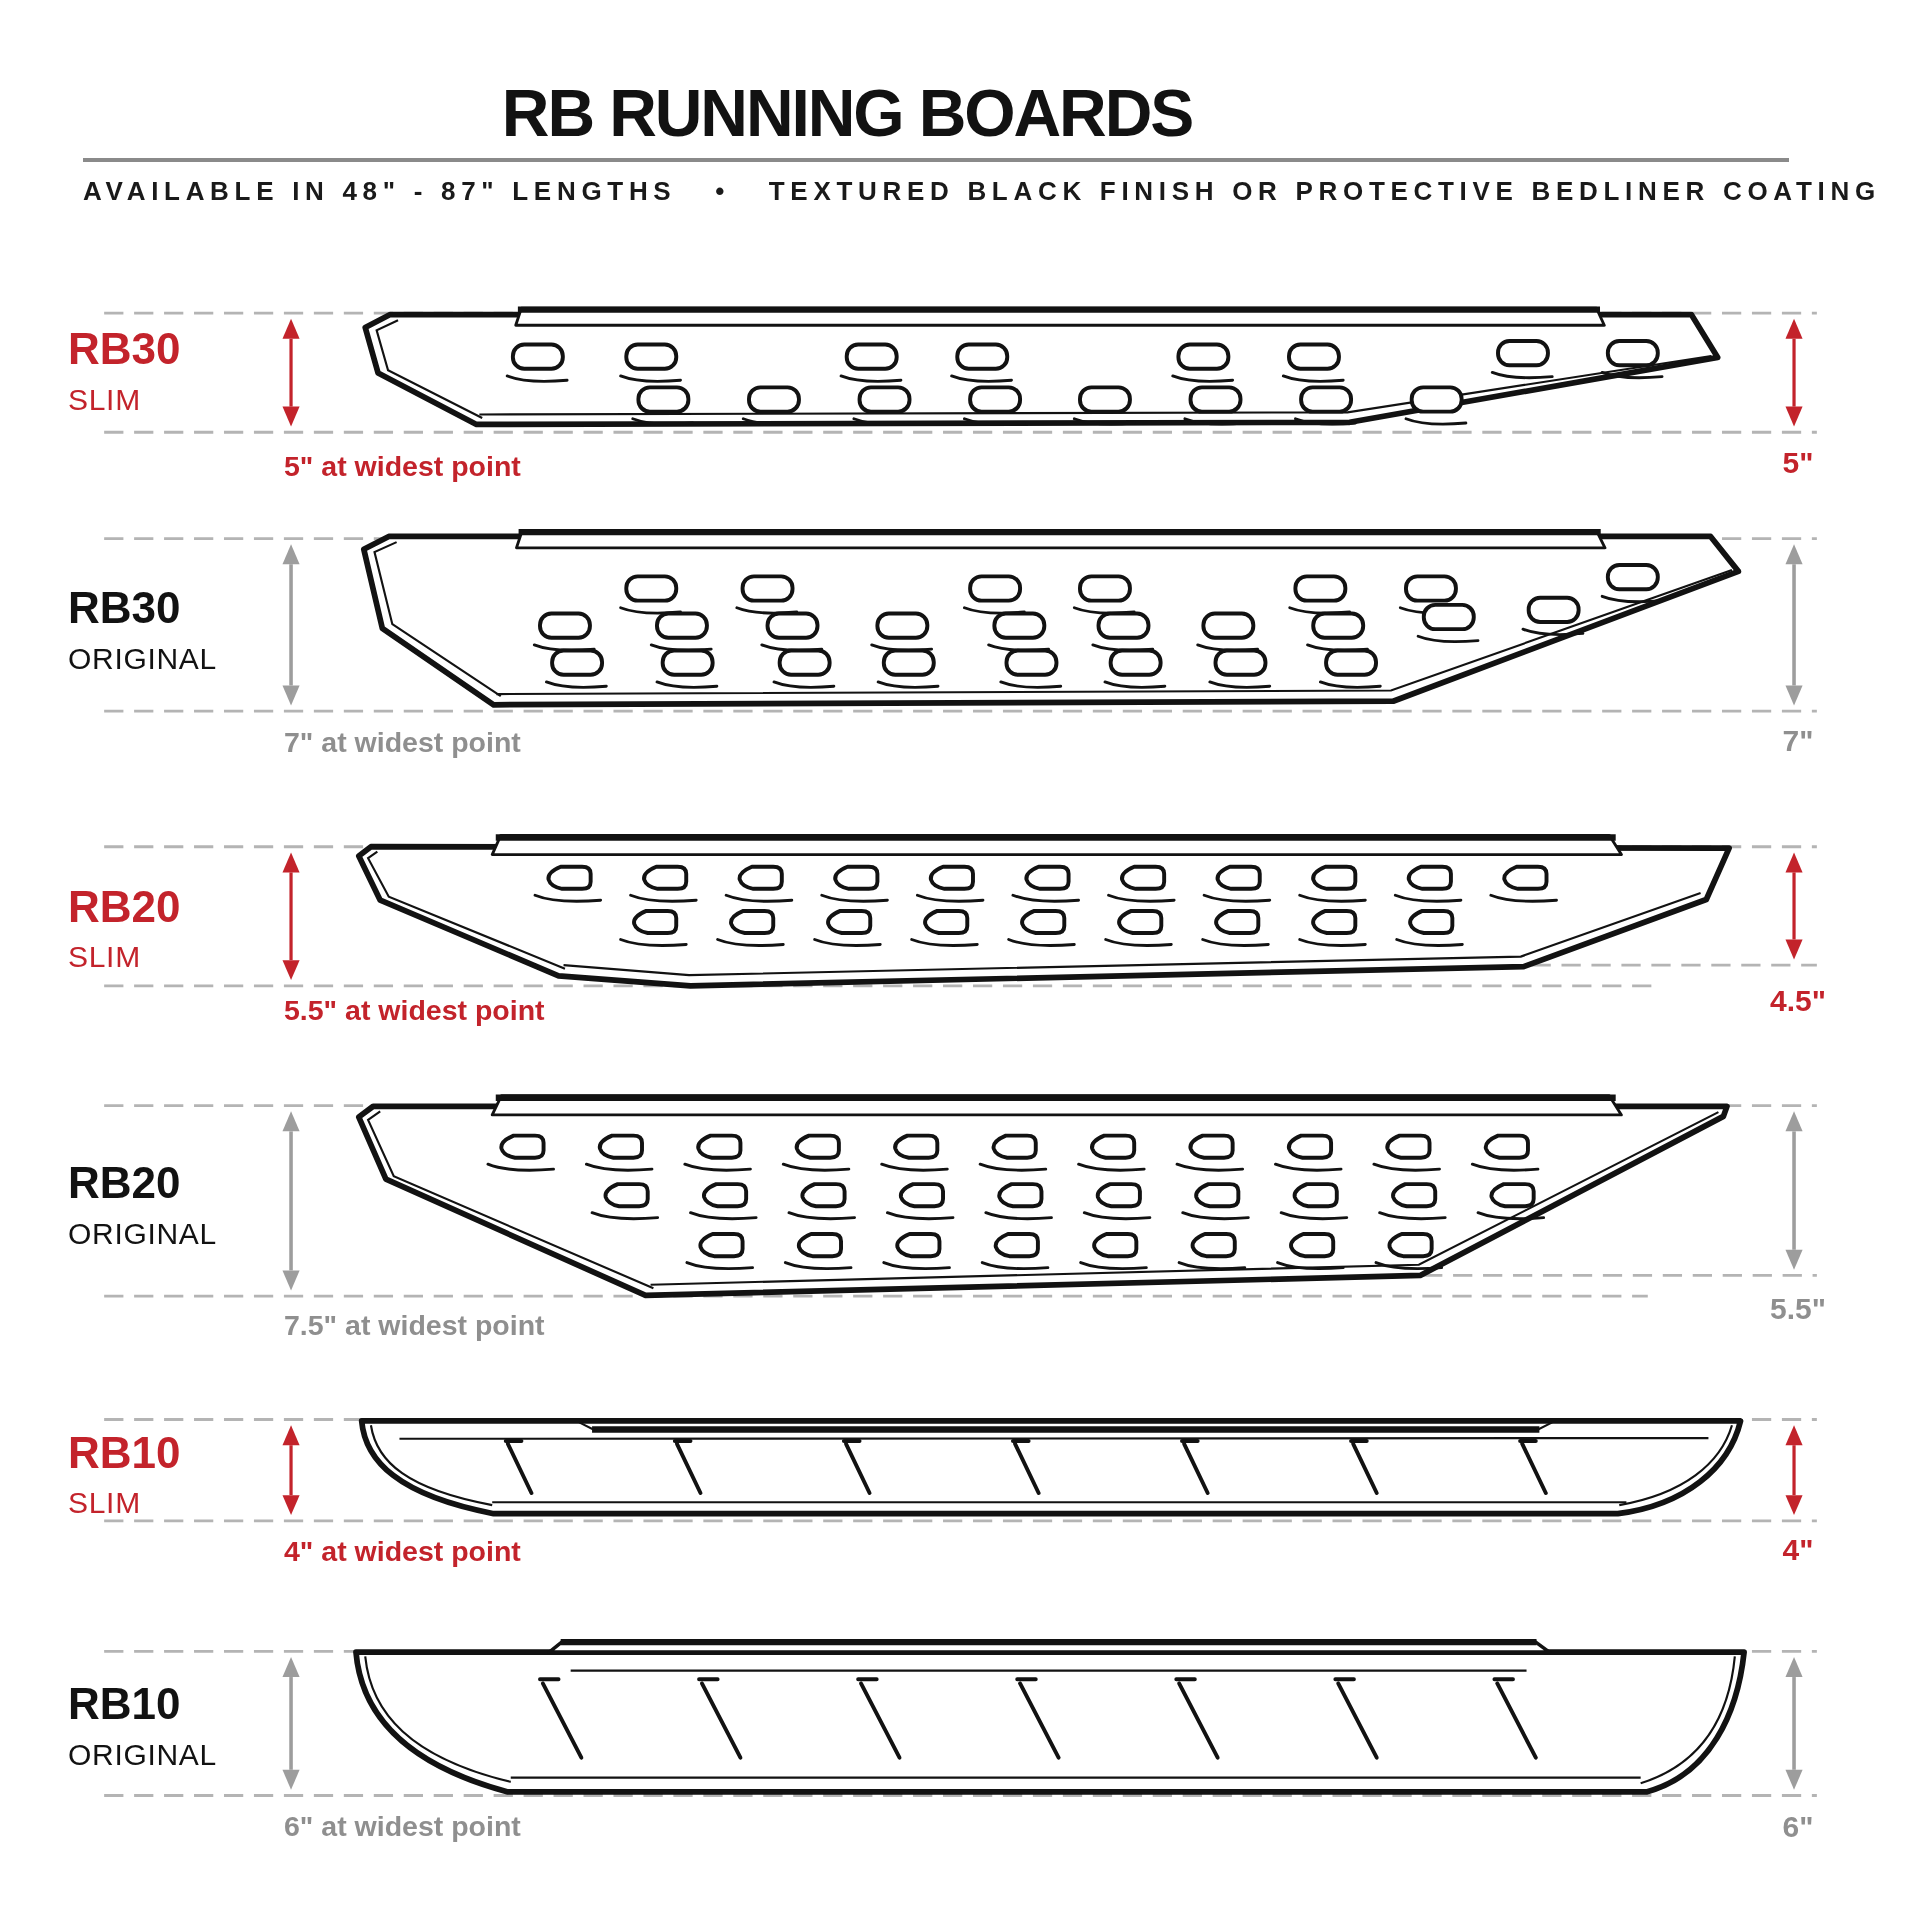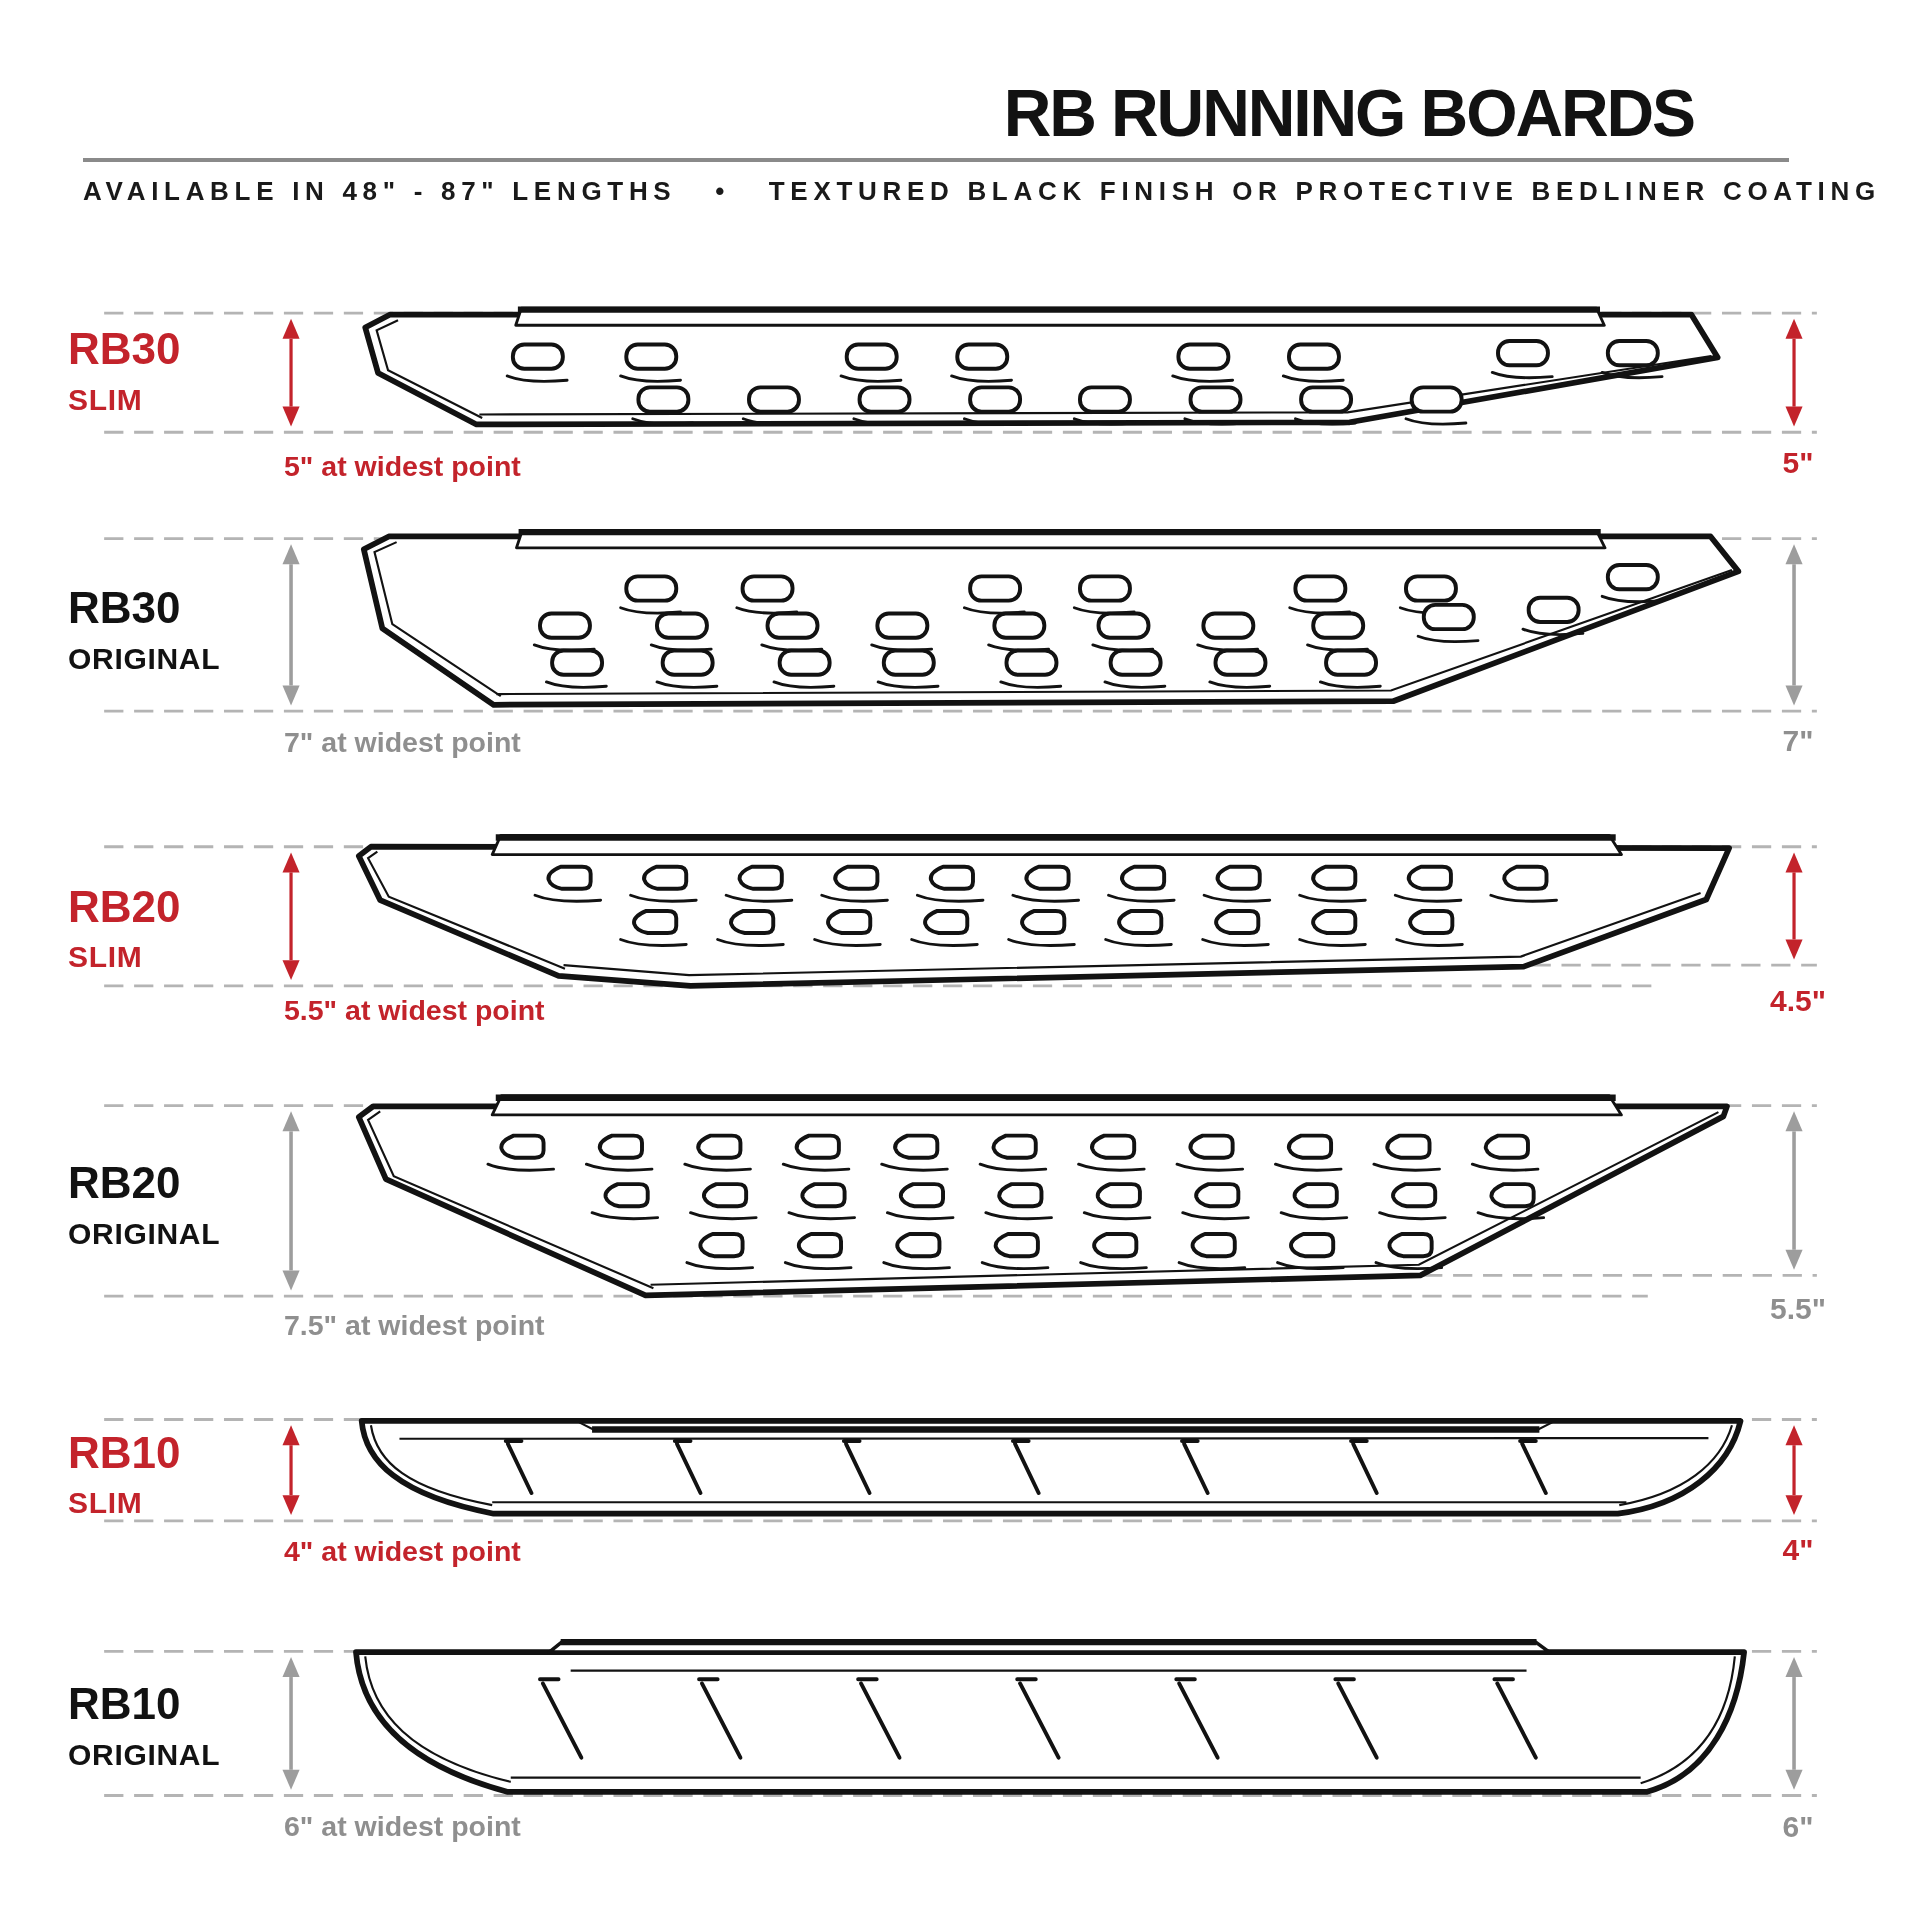--- a/index.html
+++ b/index.html
@@ -3,28 +3,28 @@
 <meta charset="utf-8">
 <style>
   :root{
     --red:#c3232b; --ink:#121212; --gray-text:#8f8f8f; --gray-arrow:#9d9d9d;
     --dash:#b4b4b4; --divider:#8a8a8a;
   }
   html,body{margin:0;padding:0;background:#fff;}
   .canvas{position:relative;width:1926px;height:1926px;background:#fff;overflow:hidden;
           font-family:"Liberation Sans", sans-serif;}
   .abs{position:absolute;}
-  .page-title{top:80px;left:0;width:1694px;text-align:right;font-size:66px;font-weight:bold;
+  .page-title{top:80px;left:0;width:1694px;text-align:center;font-size:66px;font-weight:bold;
               letter-spacing:-2.1px;color:var(--ink);line-height:1;white-space:pre;}
   .divider{top:158px;left:83px;width:1706px;height:4.3px;background:var(--divider);}
   .page-subtitle{top:178px;left:83px;width:1706px;text-align:center;font-size:26px;font-weight:bold;
                  letter-spacing:5.7px;color:#1a1a1a;line-height:1;white-space:pre;}
   .model-block{left:68px;width:221px;text-align:left;line-height:1;}
   .model-name{font-size:44px;font-weight:bold;letter-spacing:0px;}
-  .model-variant{font-size:30px;font-weight:bold;letter-spacing:0.7px;}
+  .model-variant{font-size:30px;font-weight:normal;letter-spacing:0.7px;}
   .slim{color:var(--red);}
   .orig{color:var(--ink);}
   .widest-label{left:284px;font-size:28.5px;font-weight:bold;line-height:1;white-space:pre;}
   .right-dim{left:1734px;width:128px;text-align:center;font-size:30px;font-weight:bold;line-height:1;}
   .red-t{color:var(--red);}
   .gray-t{color:var(--gray-text);}
   svg .dash{stroke:var(--dash);stroke-width:4;stroke-dasharray:27 15;fill:none;}
   svg .o8{fill:#fff;stroke:var(--ink);stroke-width:8;stroke-linejoin:round;}
   svg .o5{fill:#fff;stroke:var(--ink);stroke-width:5;stroke-linejoin:round;}
   svg .o4{fill:#fff;stroke:var(--ink);stroke-width:4;stroke-linejoin:round;}

